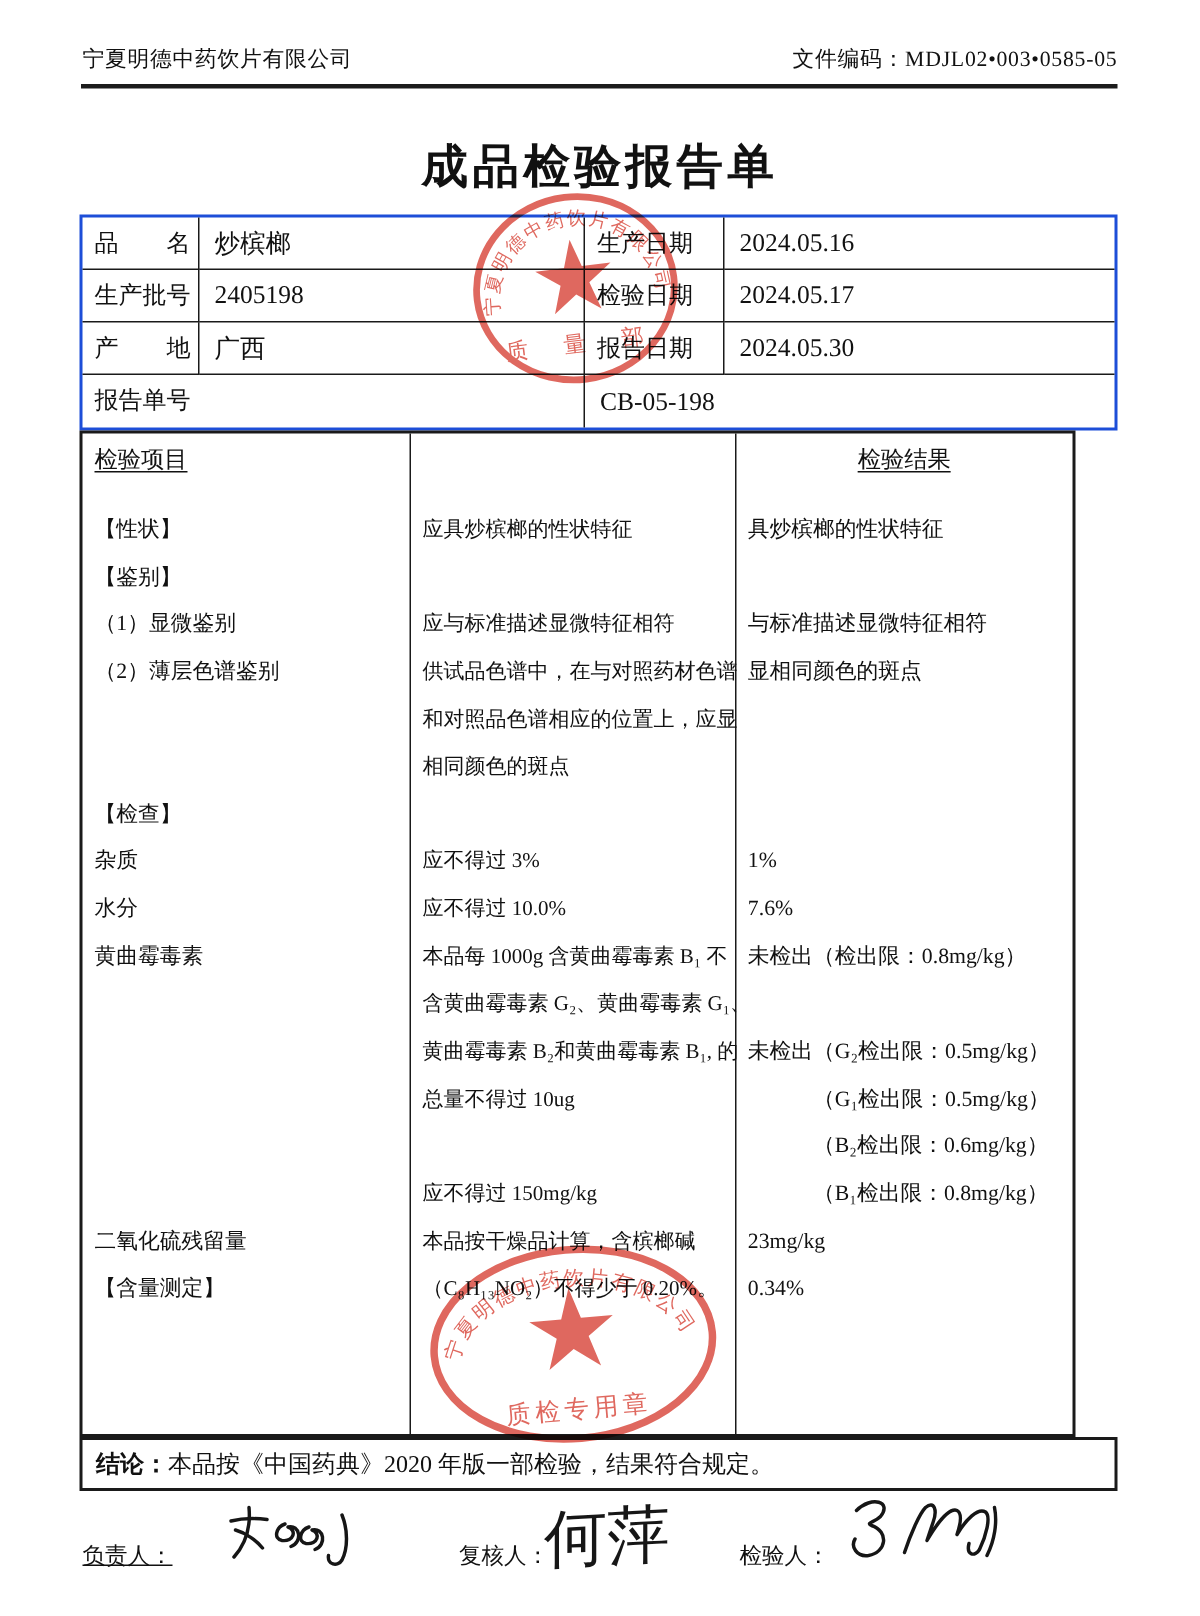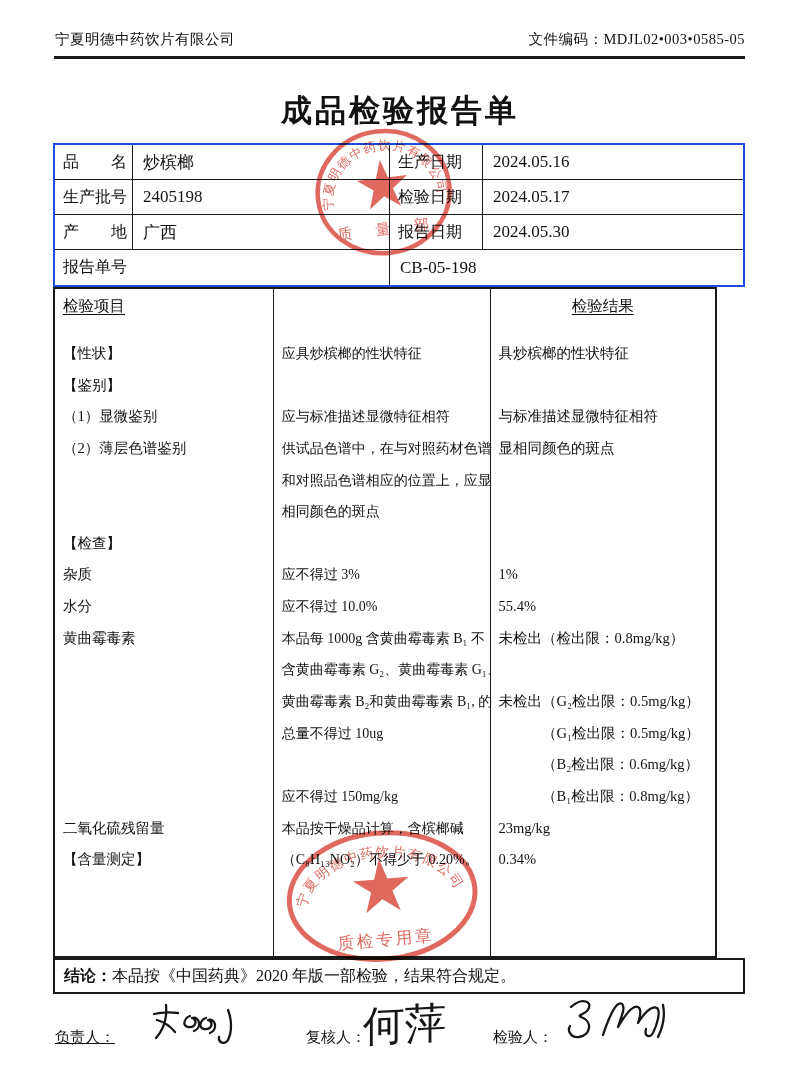--- a/index.html
+++ b/index.html
@@ -146,21 +146,21 @@
       <div class="col-header center"><span>检验结果</span></div>
       <div class="lines" id="result-lines">
           <div class="line">具炒槟榔的性状特征</div>
           <div class="line"></div>
           <div class="line">与标准描述显微特征相符</div>
           <div class="line">显相同颜色的斑点</div>
           <div class="line"></div>
           <div class="line"></div>
           <div class="line"></div>
           <div class="line">1%</div>
-          <div class="line">55.4%</div>
+          <div class="line">7.6%</div>
           <div class="line">未检出（检出限：0.8mg/kg）</div>
           <div class="line"></div>
           <div class="line">未检出（G₂检出限：0.5mg/kg）</div>
           <div class="line">　　　（G₁检出限：0.5mg/kg）</div>
           <div class="line">　　　（B₂检出限：0.6mg/kg）</div>
           <div class="line">　　　（B₁检出限：0.8mg/kg）</div>
           <div class="line">23mg/kg</div>
           <div class="line">0.34%</div>
           <div class="line"></div>
         </div>

